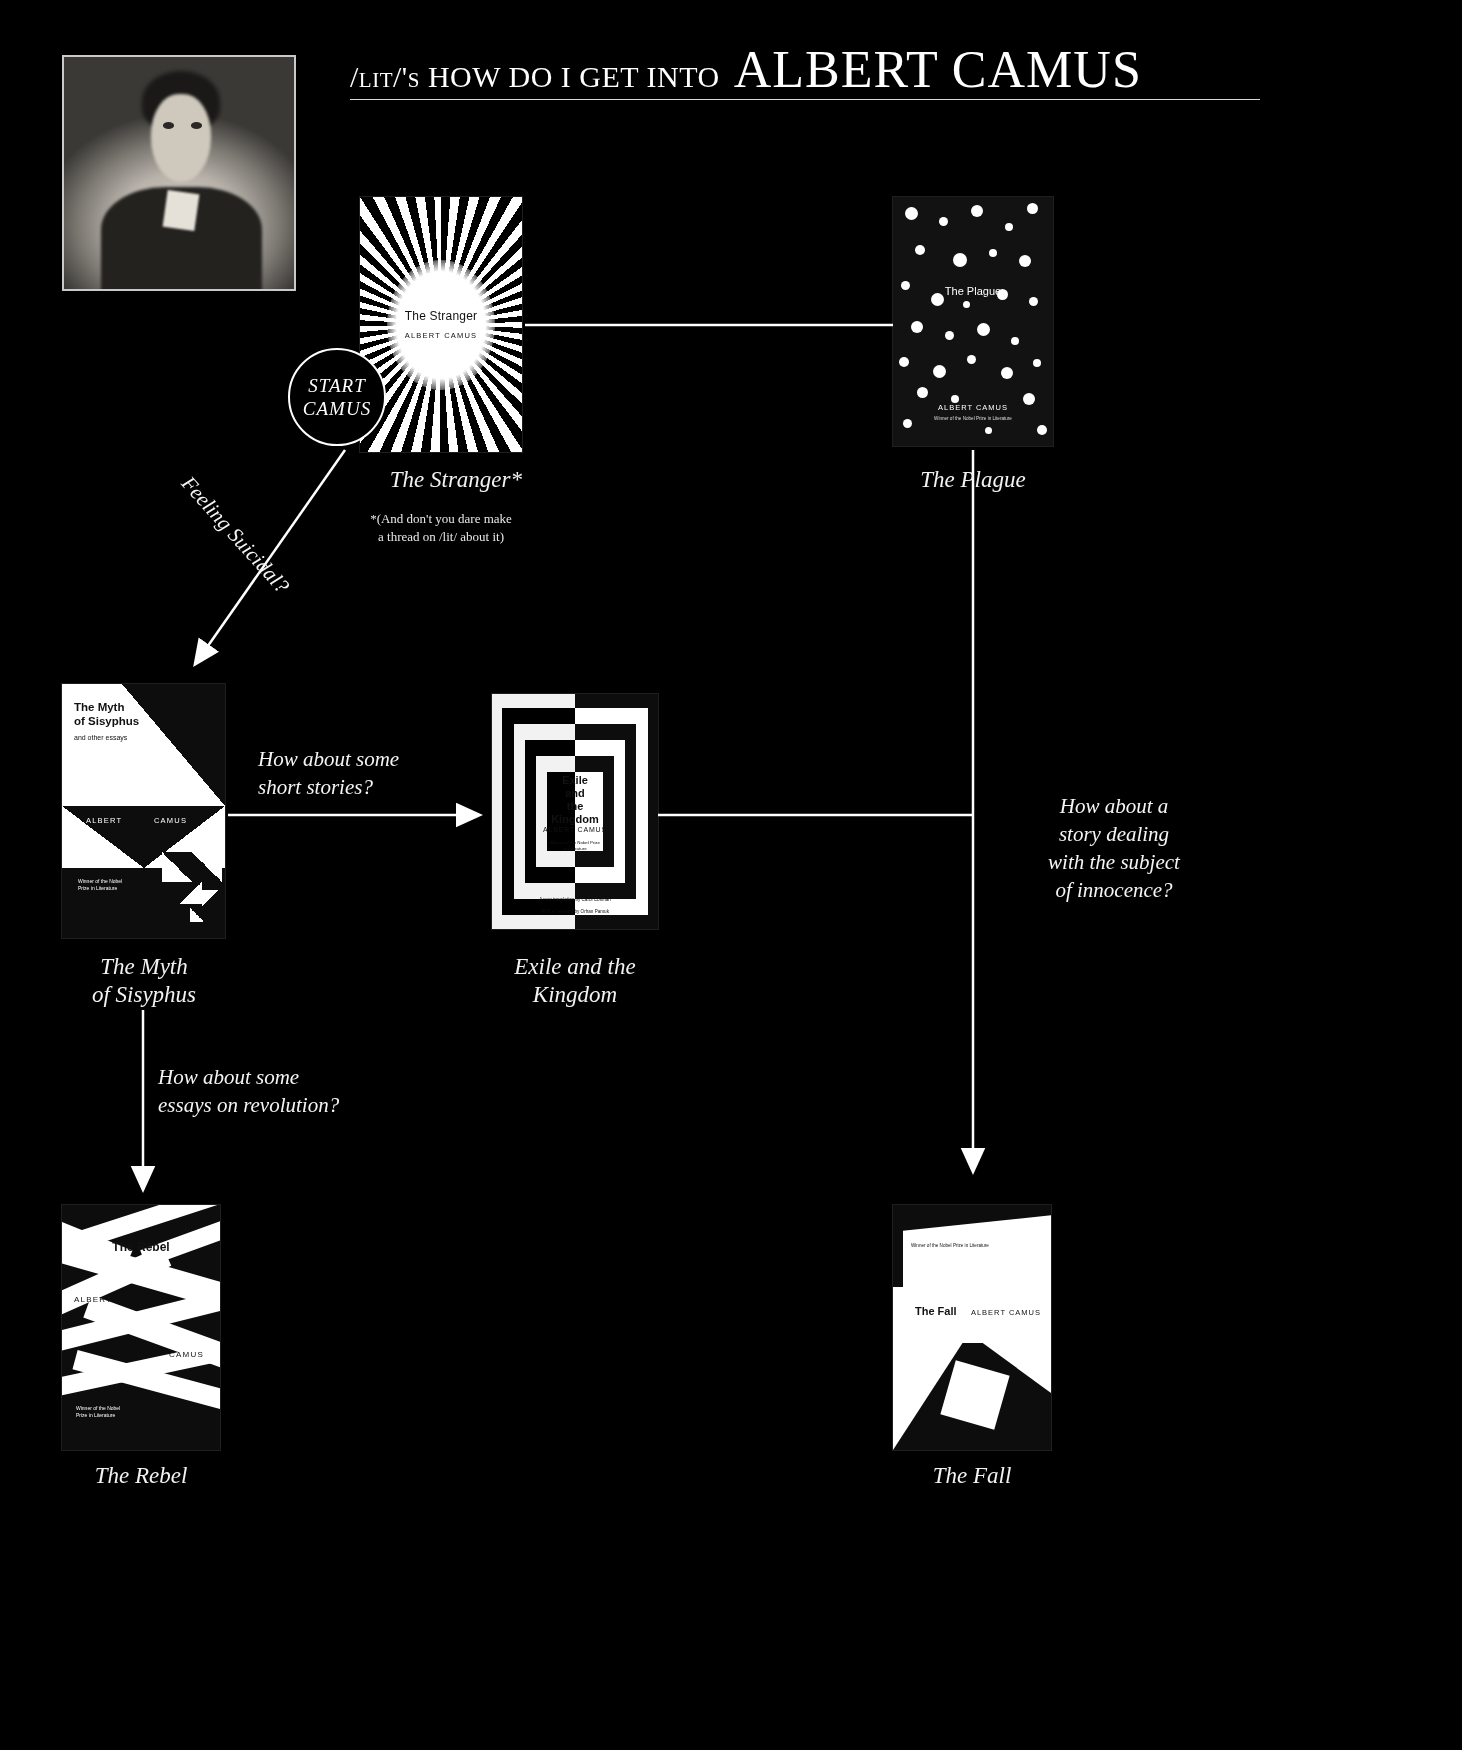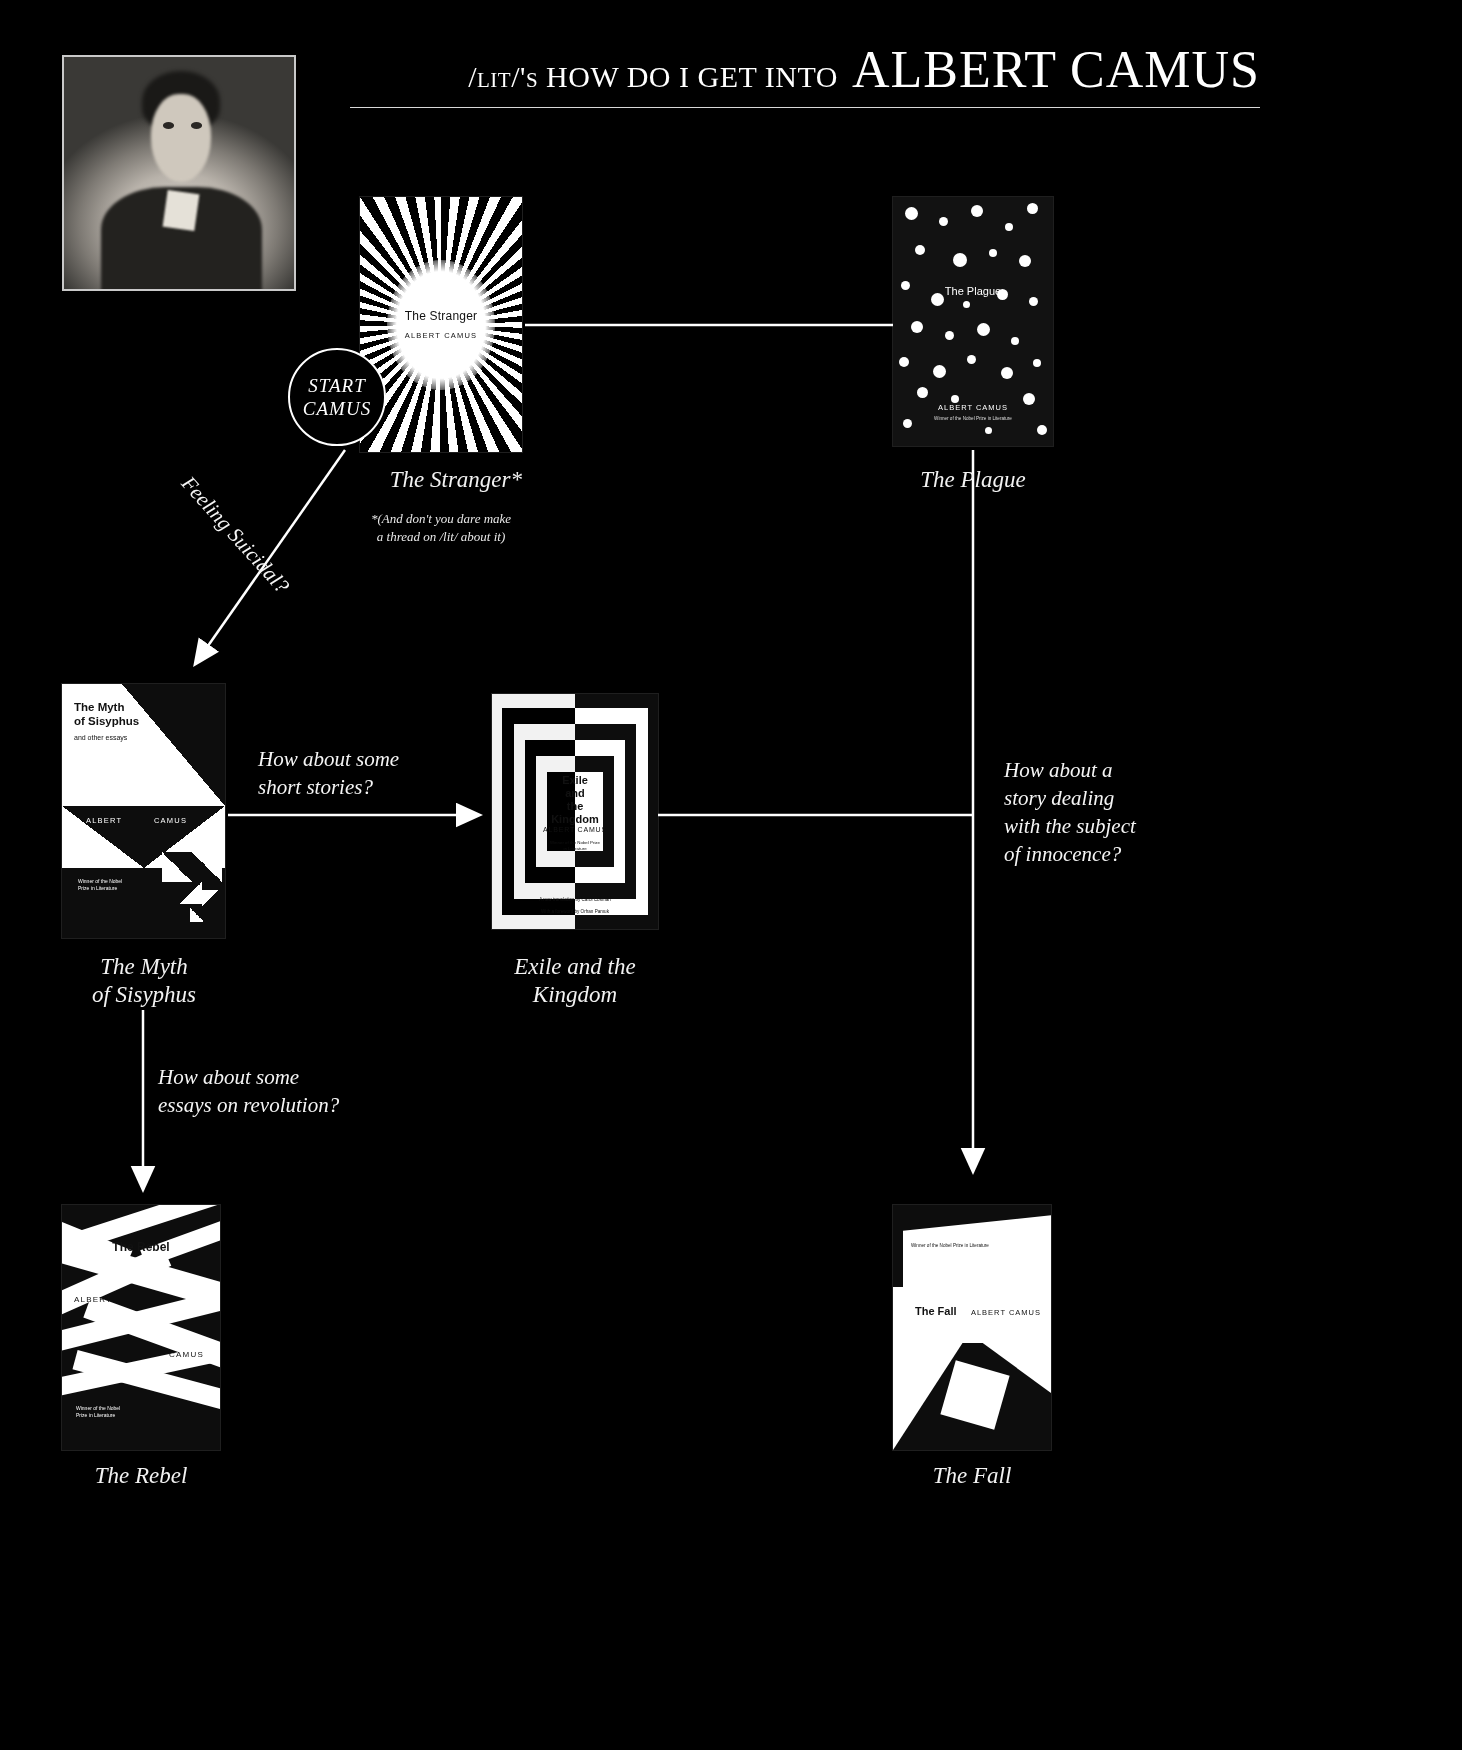--- a/index.html
+++ b/index.html
@@ -22,22 +22,20 @@
     height: 1750px;
   }
 
   
   .header {
     position: absolute;
     left: 350px;
     top: 40px;
     width: 910px;
     border-bottom: 1px solid #d8d8d8;
-    padding-bottom: 8px;
-    text-align: right;
     white-space: nowrap;
   }
   .header .pre {
     font-family: "Liberation Serif", serif;
     font-size: 30px;
     letter-spacing: 0.5px;
     font-variant: small-caps;
     vertical-align: baseline;
   }
   .header .name {
@@ -121,21 +119,20 @@
     text-align: center;
     font-style: italic;
     font-size: 23px;
     line-height: 28px;
     color: #f2f2f2;
     font-family: "Liberation Serif", serif;
   }
   .subcaption {
     position: absolute;
     text-align: center;
-    font-style: italic;
     font-size: 13px;
     line-height: 18px;
     color: #e8e8e8;
   }
 
   
   #cover-stranger {
     left: 360px; top: 197px; width: 162px; height: 255px;
     background: #111;
   }
@@ -535,18 +532,18 @@
 
 
   <div class="label rot" style="left:196px; top:470px;">Feeling Suicidal?</div>
 
   <div class="label" style="left:258px; top:745px; width:250px; white-space:pre-line;">How about some
 short stories?</div>
 
   <div class="label" style="left:158px; top:1063px; width:290px; white-space:pre-line;">How about some
 essays on revolution?</div>
 
-  <div class="label" style="left:1004px; top:756px; width:220px; white-space:pre-line;">How about a
+  <div class="label" style="left:1004px; top:792px; width:220px; white-space:pre-line;text-align:center;">How about a
 story dealing
 with the subject
 of innocence?</div>
 
 </div>
 
 </body></html>

